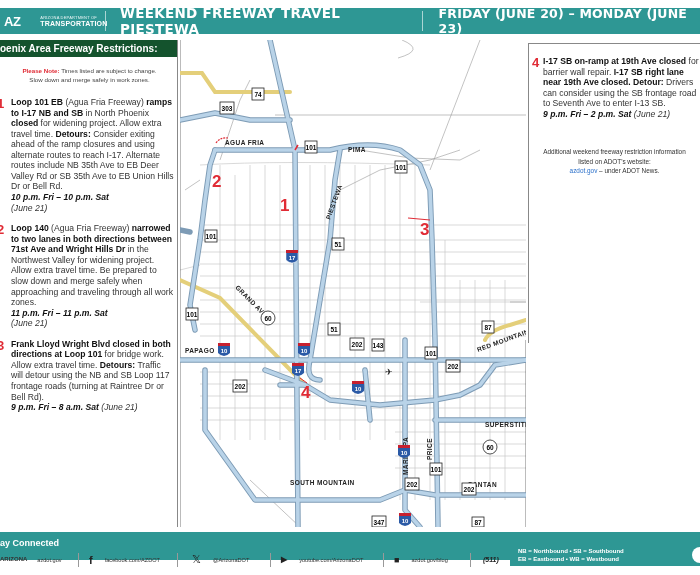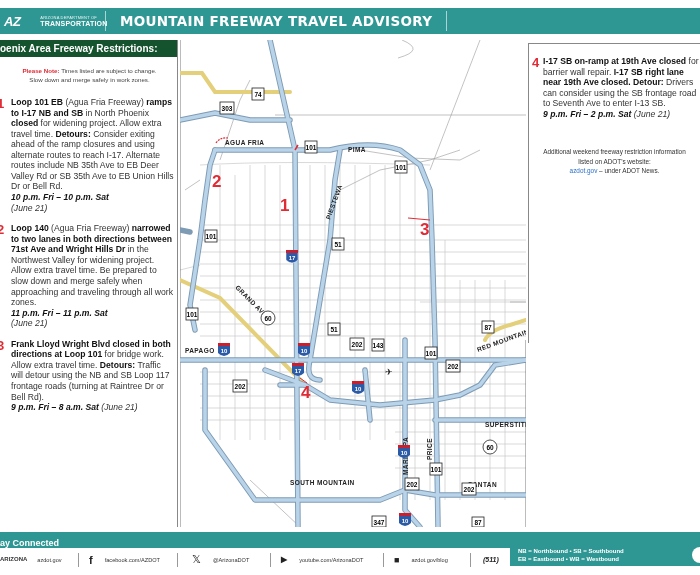--- a/index.html
+++ b/index.html
@@ -2,21 +2,21 @@
 <html><head>
 <meta charset="utf-8">
 <style>
   * { box-sizing: border-box; margin: 0; padding: 0; }
   html, body { width: 700px; height: 575px; overflow: hidden; background: #ffffff; font-family: "Liberation Sans", sans-serif; color: #222; }
   .page { position: relative; width: 700px; height: 575px; overflow: hidden; }
 
   
   .header { position: absolute; left: 0; top: 8px; width: 700px; height: 26px; background: #2e9794; display: flex; align-items: center; }
   .logo { display: flex; align-items: center; padding-left: 4px; width: 105px; }
-  .logo-az { color: #fff; font-weight: 900; font-style: italic; font-size: 13px; letter-spacing: -0.5px; margin-right: 20px; }
+  .logo-az { color: #fff; font-weight: 900; font-size: 13px; letter-spacing: -0.5px; margin-right: 20px; }
   .logo-text { display: flex; flex-direction: column; color: #fff; line-height: 1; }
   .logo-top { font-size: 4px; letter-spacing: 0.2px; opacity: .9; }
   .logo-bot { font-size: 7px; font-weight: 700; letter-spacing: 0.2px; }
   .hdr-sep { width: 1px; height: 20px; background: rgba(255,255,255,.6); margin: 0 14px 0 0; }
   .hdr-title { color: #fff; font-weight: 900; font-size: 13.5px; letter-spacing: 0.3px; font-family: "DejaVu Sans", sans-serif; }
   .hdr-sep2 { width: 1px; height: 20px; background: rgba(255,255,255,.6); margin: 0 16px 0 14px; }
   .hdr-date { color: #fff; font-weight: 900; font-size: 12.5px; letter-spacing: 0.2px; font-family: "DejaVu Sans", sans-serif; }
 
   
   .left { position: absolute; left: 0; top: 40px; width: 178px; height: 487px; border-right: 1px solid #888; }
@@ -39,21 +39,21 @@
   .r-item b { color: #111; }
   .r-item .time { font-weight: 700; font-style: italic; color: #111; }
   .r-item .date { font-style: italic; }
   .addl { text-align: center; font-size: 6.4px; color: #333; line-height: 1.45; margin-top: 28px; padding: 0 6px; }
   .addl a { color: #2a6fc9; text-decoration: none; }
 
   
   .map { position: absolute; left: 180px; top: 40px; width: 346px; height: 487px; }
 
   
-  .footer-bar { position: absolute; left: 0; top: 532px; width: 700px; height: 16px; background: #2e9794; }
+  .footer-bar { position: absolute; left: 0; top: 532px; width: 700px; height: 28px; background: #2e9794; }
   .footer-bar span { color: #fff; font-weight: 700; font-size: 9px; line-height: 12px; padding-left: 0; }
   .footer { position: absolute; left: 0; top: 544px; width: 700px; height: 31px; display: flex; align-items: center; font-size: 5.6px; color: #333; }
   .f-item { display: flex; align-items: center; height: 100%; }
   .f-sep { width: 1px; height: 14px; background: #999; }
   .f-logo { font-weight: 900; font-size: 6px; line-height: 0.9; margin-right: 10px; }
   .f-icon { font-weight: 900; font-size: 11px; margin-right: 12px; color: #222; }
   .abbr { position: absolute; right: 0; top: 544px; width: 190px; height: 22px; background: #2e9794; color: #fff; font-weight: 700; font-size: 6px; line-height: 1.35; padding: 3px 0 0 8px; }
   .abbr-circle { position: absolute; right: -8px; top: 3px; width: 16px; height: 16px; border-radius: 50%; background: #fff; }
 </style>
 </head>
@@ -63,22 +63,23 @@
 
   <div class="header">
     <div class="logo">
       <span class="logo-az">AZ</span>
       <span class="logo-text">
         <span class="logo-top">ARIZONA DEPARTMENT OF</span>
         <span class="logo-bot">TRANSPORTATION</span>
       </span>
     </div>
     <div class="hdr-sep"></div>
-    <div class="hdr-title">MOUNTAIN FREEWAY TRAVEL ADVISORY</div>
+    <div class="hdr-title">WEEKEND FREEWAY TRAVEL PIESTEWA</div>
     <div class="hdr-sep2"></div>
+    <div class="hdr-date">FRIDAY (JUNE 20) – MONDAY (JUNE 23)</div>
   </div>
 
   <div class="left">
     <div class="left-title">oenix Area Freeway Restrictions:</div>
     <div class="note">
       <span class="note-label">Please Note:</span><span> Times listed are subject to change.</span><br>
       <span>Slow down and merge safely in work zones.</span>
     </div>
 
     <div class="item i1">

